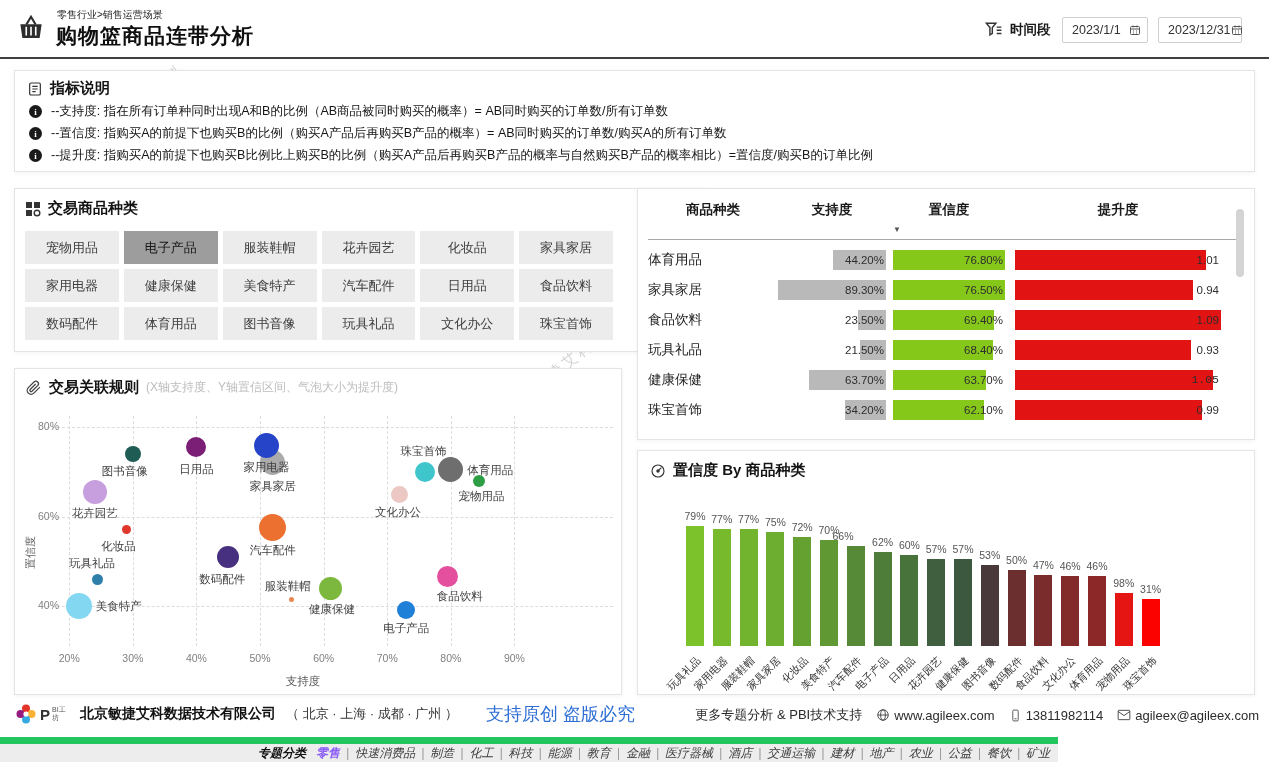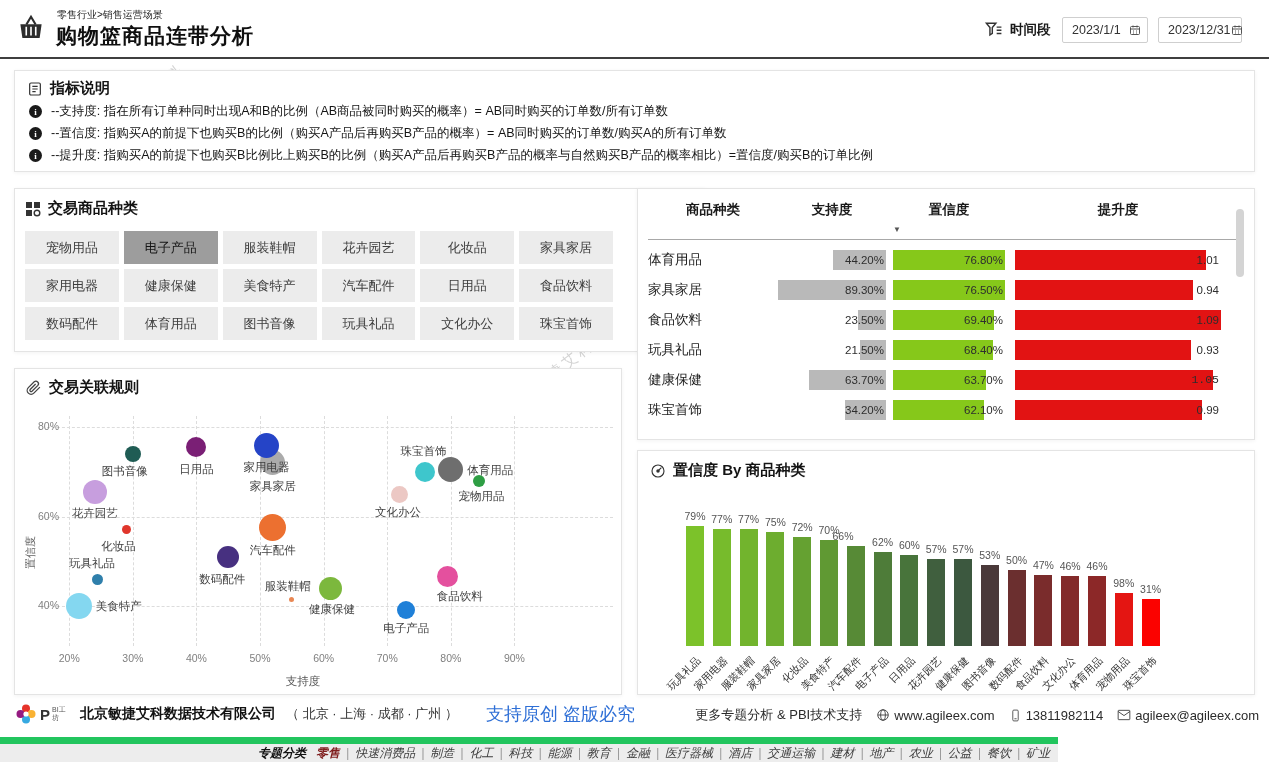--- a/index.html
+++ b/index.html
@@ -44,21 +44,21 @@
   .cbar-cat{position:absolute;font-size:10.5px;color:#333;white-space:nowrap;transform:rotate(-45deg);transform-origin:100% 50%;}
   
   .wm{position:absolute;font-size:15px;letter-spacing:3px;color:rgba(110,110,110,.30);pointer-events:none;}
   
   #footer-left{position:absolute;left:14px;top:702px;display:flex;align-items:center;gap:10px;}
   #footer-right{position:absolute;right:10px;top:706px;display:flex;align-items:center;gap:14px;font-size:13px;color:#2b2b2b;}
   .f-ic{display:inline-flex;align-items:center;margin-right:4px;vertical-align:-2px;}
   #bottom-nav{position:absolute;left:0;top:737px;width:1058px;height:25px;background:#ededed;border-top:7px solid #22c55e;display:flex;align-items:center;justify-content:flex-end;padding-right:8px;box-sizing:border-box;gap:6px;font-size:12px;font-style:italic;color:#3d3d3d;}
   #bottom-nav .nav-label{font-weight:bold;color:#111;margin-right:4px;}
   #bottom-nav .nav-item{cursor:pointer;}
-  #bottom-nav .nav-item.active{font-weight:bold;color:#7f1d1d;text-align:right;}
+  #bottom-nav .nav-item.active{font-weight:bold;color:#8b5cf6;text-align:right;}
   #bottom-nav .nav-sep{color:#999;}
   svg{display:block;}
 </style>
 </head>
 <body>
 
 <div id="app">
 
   <div id="header">
     <span style="position:absolute;left:16px;top:13px;">
@@ -163,20 +163,21 @@
   </div>
 
   <div class="panel" style="left:14px;top:368px;width:608px;height:327px;">
     <div class="trow" style="position:absolute;left:10px;top:9px;">
       <span>
         <svg width="17" height="17" viewBox="0 0 24 24" fill="none" stroke="#444" stroke-width="1.8">
           <path d="M21 11.5 12.5 20a5.5 5.5 0 0 1-7.8-7.8L13 3.9a3.7 3.7 0 0 1 5.2 5.2l-8.3 8.3a1.85 1.85 0 0 1-2.6-2.6L15 7.1"></path>
         </svg>
       </span>
       <span class="ptitle">交易关联规则</span>
+      <span style="font-size:12px;color:#bdbdbd;">(X轴支持度、Y轴置信区间、气泡大小为提升度)</span>
     </div>
     <div class="ylab">置信度</div>
     <div id="bubble-plot">
         <div class="hgrid" style="top: 189.975px;"></div>
         <div class="ytick" style="top: 182.975px;">40%</div>
         <div class="hgrid" style="top: 100.575px;"></div>
         <div class="ytick" style="top: 93.575px;">60%</div>
         <div class="hgrid" style="top: 11.175px;"></div>
         <div class="ytick" style="top: 4.175px;">80%</div>
         <div class="vgrid" style="left: 22.26px;"></div>

